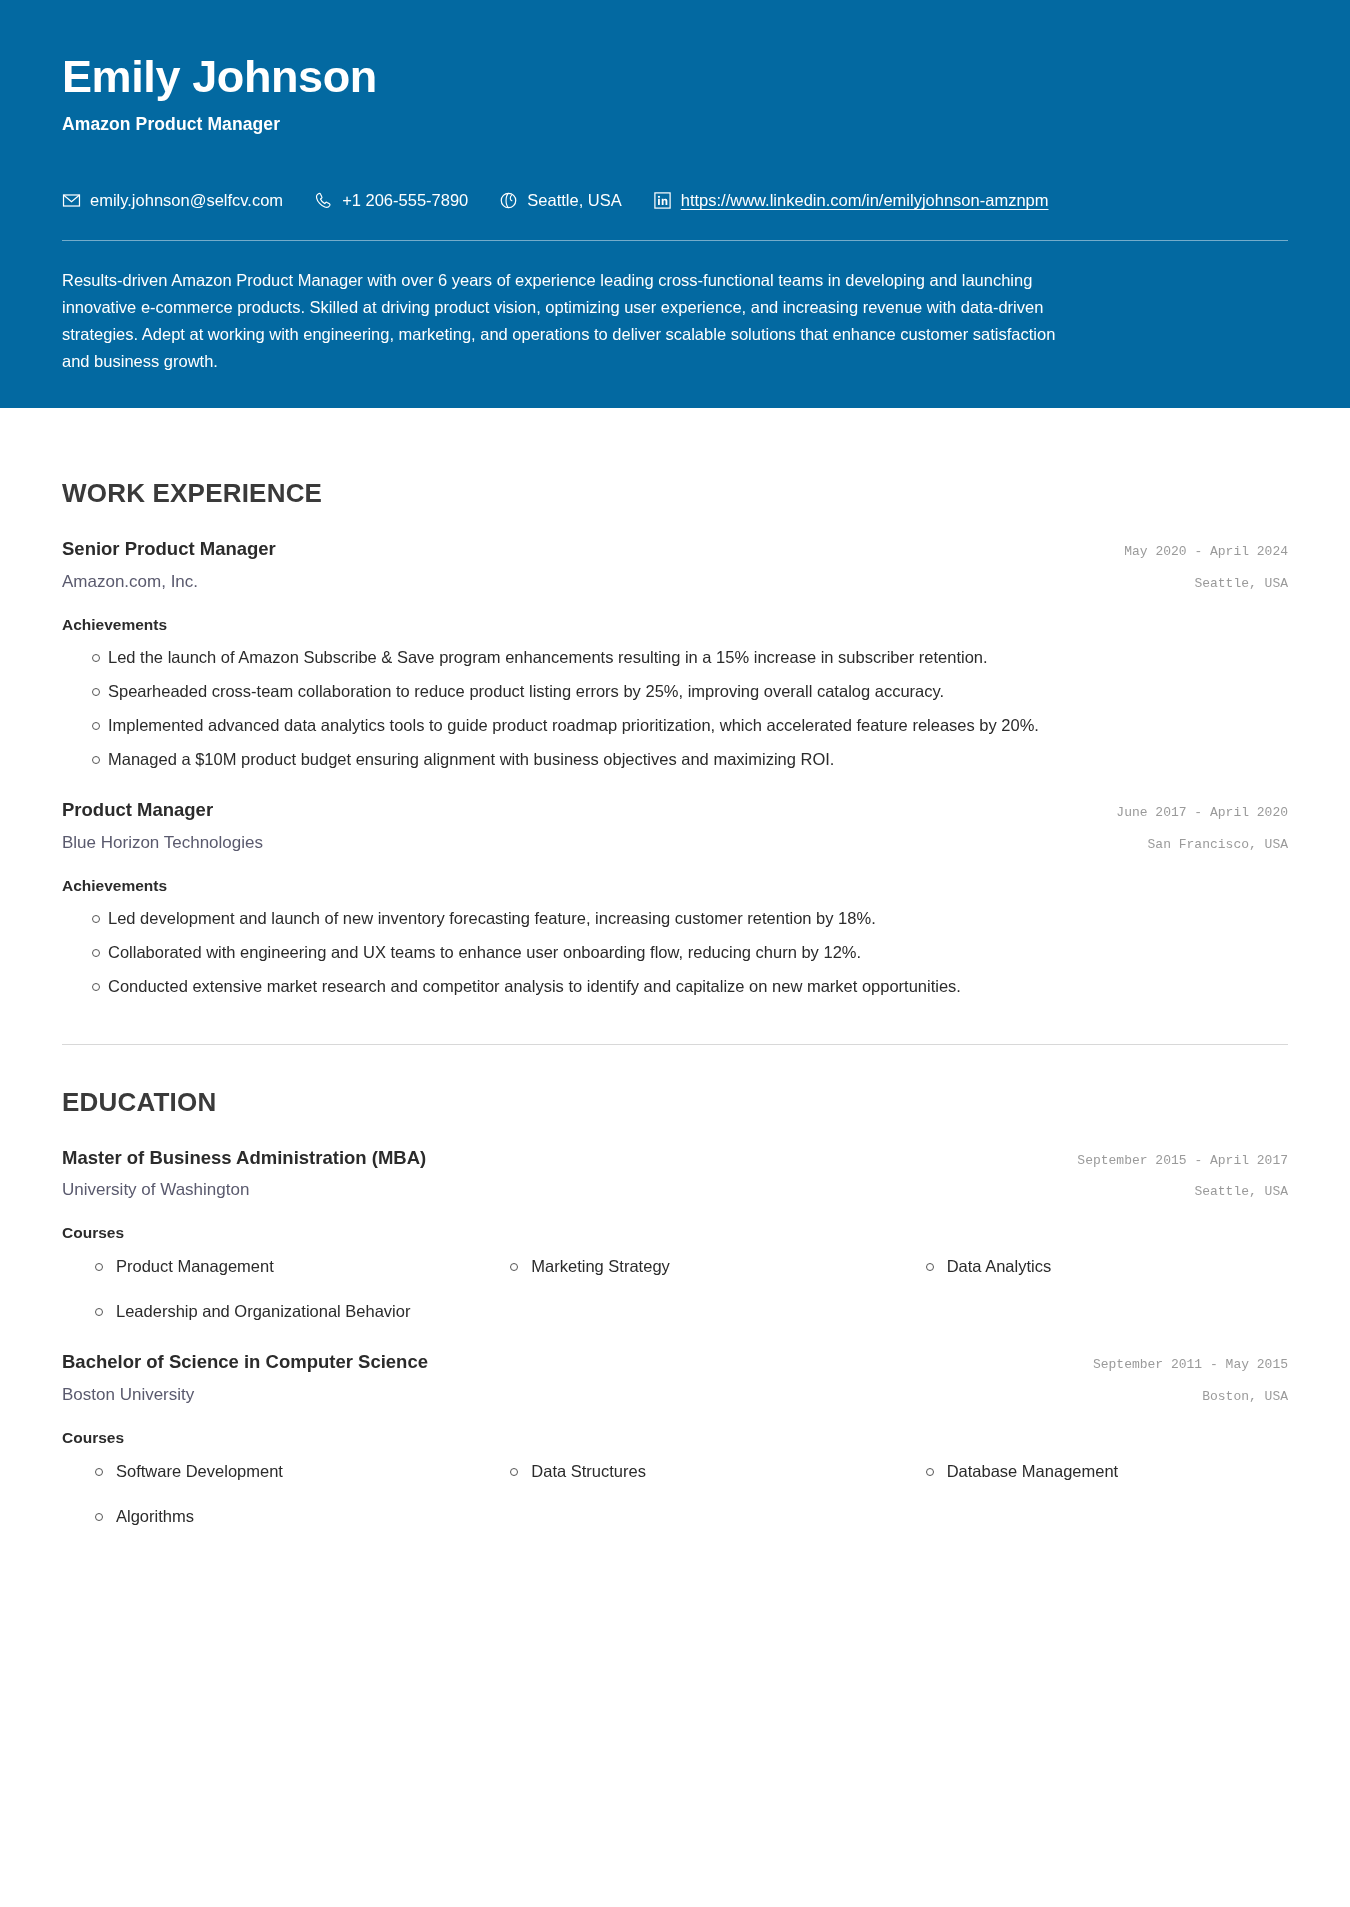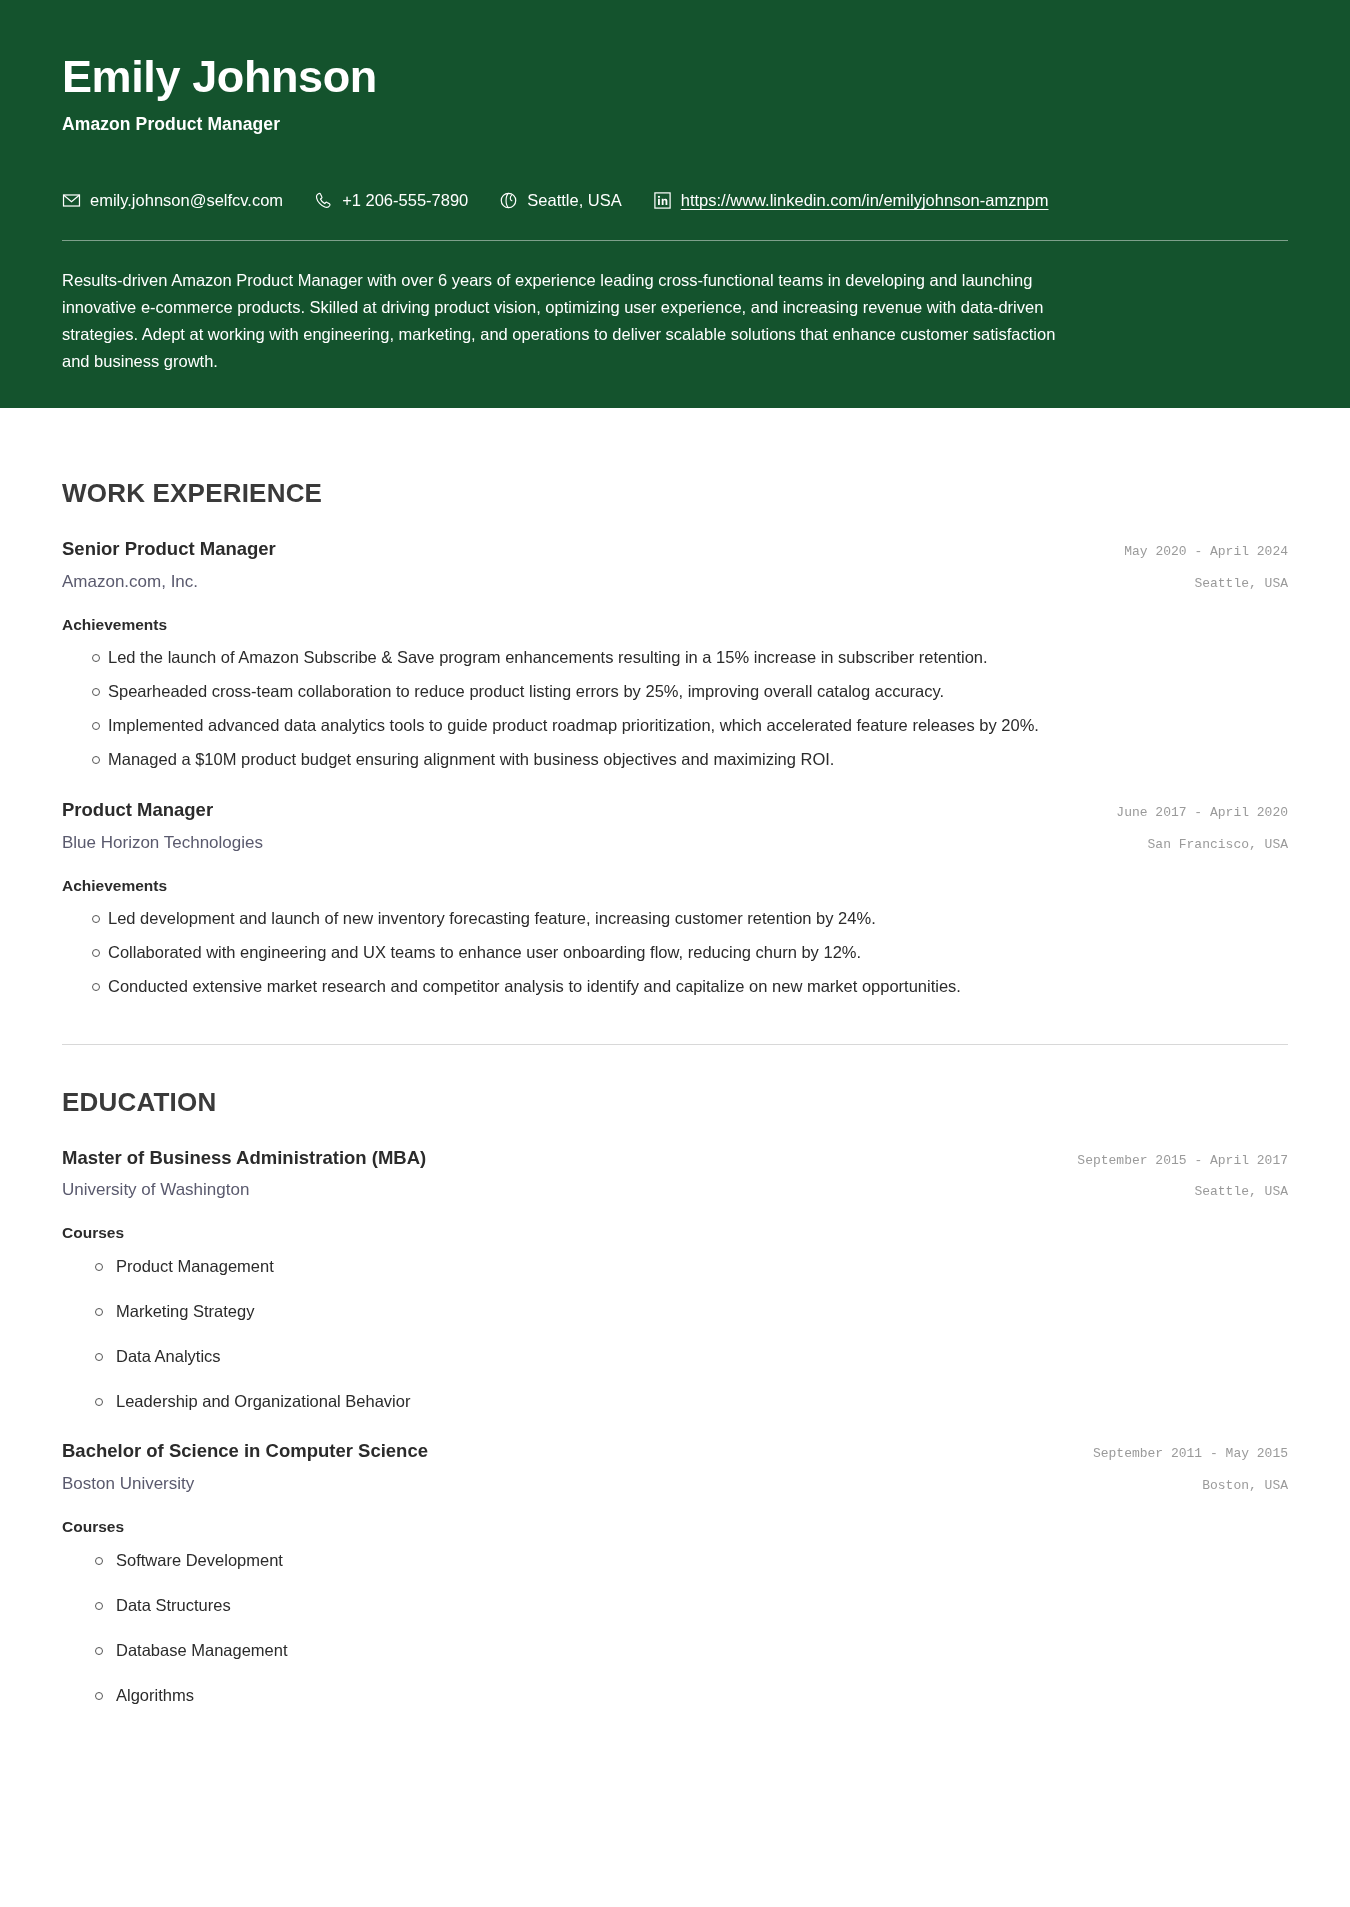--- a/index.html
+++ b/index.html
@@ -17,21 +17,21 @@
 
   .page {
     width: 1350px;
     min-height: 1907px;
     background: #ffffff;
     position: relative;
   }
 
   
   .header {
-    background: #14532d;
+    background: #0369a1;
     padding: 52px 62px 34px 62px;
     color: #ffffff;
   }
 
   .name {
     font-size: 45px;
     font-weight: 700;
     letter-spacing: -0.4px;
     line-height: 1.12;
     color: #ffffff;
@@ -192,21 +192,21 @@
     border: 1.3px solid #555555;
     border-radius: 50%;
     background: transparent;
   }
 
   
   ul.courses {
     list-style: none;
     margin-top: 12px;
     display: grid;
-    grid-template-columns: 1fr;
+    grid-template-columns: 1fr 1fr 1fr;
     column-gap: 20px;
     row-gap: 20px;
   }
 
   ul.courses > li {
     position: relative;
     padding-left: 54px;
     font-size: 16.5px;
     line-height: 1.5;
     color: #2b2b2b;
@@ -311,21 +311,21 @@
         <div class="entry-head">
           <div class="entry-heading">Product Manager</div>
           <div class="entry-meta">June 2017 - April 2020</div>
         </div>
         <div class="entry-sub">
           <div class="entry-org">Blue Horizon Technologies</div>
           <div class="entry-meta">San Francisco, USA</div>
         </div>
         <div class="sub-label">Achievements</div>
         <ul class="bullets">
-          <li>Led development and launch of new inventory forecasting feature, increasing customer retention by 24%.</li>
+          <li>Led development and launch of new inventory forecasting feature, increasing customer retention by 18%.</li>
           <li>Collaborated with engineering and UX teams to enhance user onboarding flow, reducing churn by 12%.</li>
           <li>Conducted extensive market research and competitor analysis to identify and capitalize on new market opportunities.</li>
         </ul>
       </div>
 
       <div class="section-rule"></div>
     </div>
 
     <div class="section">
       <div class="section-title">EDUCATION</div>

